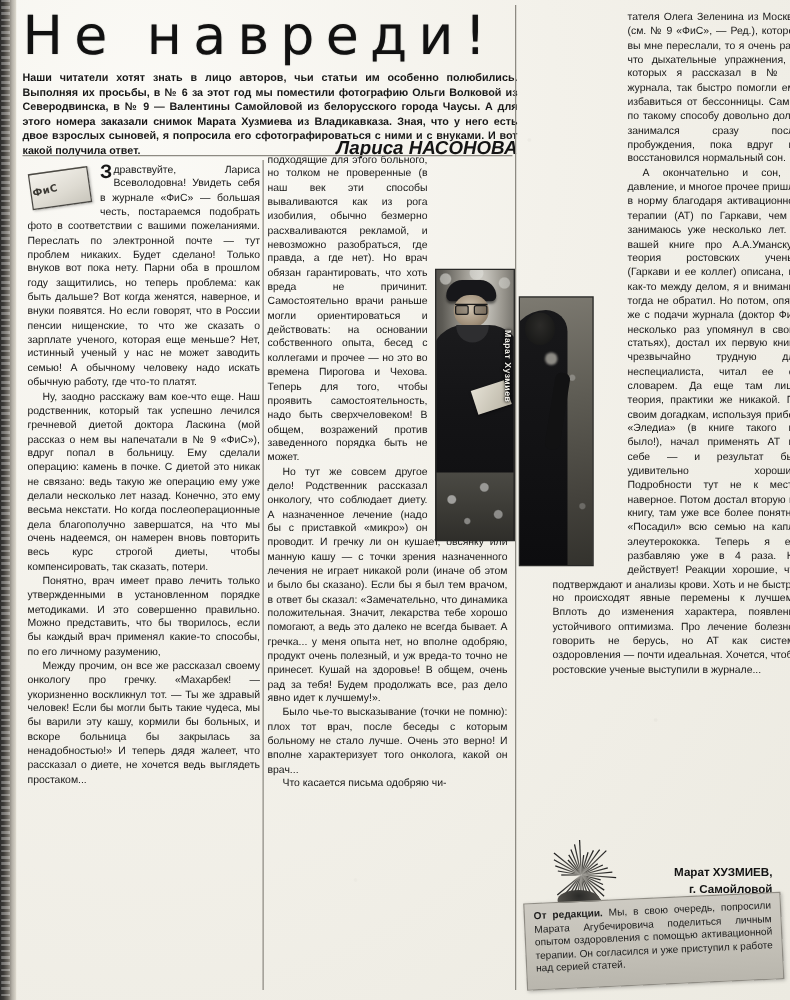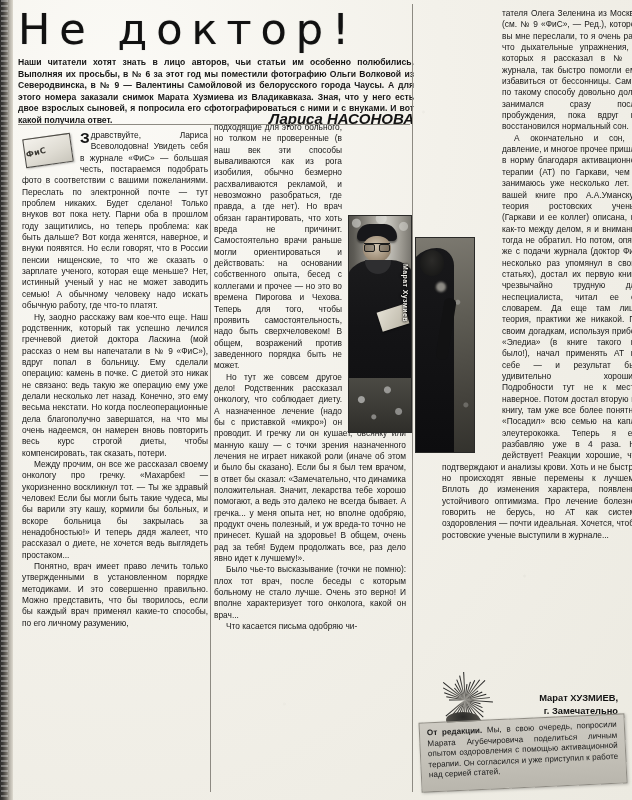--- a/index.html
+++ b/index.html
@@ -294,41 +294,41 @@
   #ednote b{font-weight:bold;}
 </style>
 </head>
 <body>
 
 <div id="page">
 
   <div id="gutter"></div>
 
   <div id="masthead">
-    <h1 class="headline">Не доктор!</h1>
+    <h1 class="headline">Не навреди!</h1>
   </div>
 
   <div id="lead">Наши читатели хотят знать в лицо авторов, чьи статьи им особенно полюбились. Выполняя их просьбы, в № 6 за этот год мы поместили фотографию Ольги Волковой из Северодвинска, в № 9 — Валентины Самойловой из белорусского города Чаусы. А для этого номера заказали снимок Марата Хузмиева из Владикавказа. Зная, что у него есть двое взрослых сыновей, я попросила его сфотографироваться с ними и с внуками. И вот какой получила ответ.</div>
 
   <div id="byline">Лариса НАСОНОВА</div>
 
   <div id="hrule"></div>
   <div class="vrule" id="rule1"></div>
   <div class="vrule" id="rule2"></div>
 
   <div class="col" id="col1">
     <div id="envelope">
       <div class="flap"></div>
       <div class="body"></div>
       <div class="stamp">ФиС</div>
     </div>
     <p class="noind"><span class="dropcap">З</span><span>дравствуйте, Лариса Всеволодовна! Увидеть себя в журнале «ФиС» — большая честь, постараемся подобрать фото в соответствии с вашими пожеланиями. Переслать по электронной почте — тут проблем никаких. Будет сделано! Только внуков вот пока нету. Парни оба в прошлом году защитились, но теперь проблема: как быть дальше? Вот когда женятся, наверное, и внуки появятся. Но если говорят, что в России пенсии нищенские, то что же сказать о зарплате ученого, которая еще меньше? Нет, истинный ученый у нас не может заводить семью! А обычному человеку надо искать обычную работу, где что-то платят.</span></p>
     <p><span>Ну, заодно расскажу вам кое-что еще. Наш родственник, который так успешно лечился гречневой диетой доктора Ласкина (мой рассказ о нем вы напечатали в № 9 «ФиС»), вдруг попал в больницу. Ему сделали операцию: камень в почке. С диетой это никак не связано: ведь такую же операцию ему уже делали несколько лет назад. Конечно, это ему весьма некстати. Но когда послеоперационные дела благополучно завершатся, на что мы очень надеемся, он намерен вновь повторить весь курс строгой диеты, чтобы компенсировать, так сказать, потери.</span></p>
+    <p><span>Понятно, врач имеет право лечить только утвержденными в установленном порядке методиками. И это совершенно правильно. Можно представить, что бы творилось, если бы каждый врач применял какие-то способы, по его личному разумению,</span></p>
     <p><span>Между прочим, он все же рассказал своему онкологу про гречку. «Махарбек! — укоризненно воскликнул тот. — Ты же здравый человек! Если бы могли быть такие чудеса, мы бы варили эту кашу, кормили бы больных, и вскоре больница бы закрылась за ненадобностью!» И теперь дядя жалеет, что рассказал о диете, не хочется ведь выглядеть простаком...</span></p>
-    <p><span>Понятно, врач имеет право лечить только утвержденными в установленном порядке методиками. И это совершенно правильно. Можно представить, что бы творилось, если бы каждый врач применял какие-то способы, по его личному разумению,</span></p>
   </div>
 
   <div class="col" id="col2">
       <div style="float: right; width: 64px; height: 218px; shape-outside: none; margin-top: 78px;"></div>
     <p class="noind"><span>подходящие для этого больного, но толком не проверенные (в наш век эти способы вываливаются как из рога изобилия, обычно безмерно расхваливаются рекламой, и невозможно разобраться, где правда, а где нет). Но врач обязан гарантировать, что хоть вреда не причинит. Самостоятельно врачи раньше могли ориентироваться и действовать: на основании собственного опыта, бесед с коллегами и прочее — но это во времена Пирогова и Чехова. Теперь для того, чтобы проявить самостоятельность, надо быть сверхчеловеком! В общем, возражений против заведенного порядка быть не может.</span></p>
     <p><span>Но тут же совсем другое дело! Родственник рассказал онкологу, что соблюдает диету. А назначенное лечение (надо бы с приставкой «микро») он проводит. И гречку ли он кушает, овсянку или манную кашу — с точки зрения назначенного лечения не играет никакой роли (иначе об этом и было бы сказано). Если бы я был тем врачом, в ответ бы сказал: «Замечательно, что динамика положительная. Значит, лекарства тебе хорошо помогают, а ведь это далеко не всегда бывает. А гречка... у меня опыта нет, но вполне одобряю, продукт очень полезный, и уж вреда-то точно не принесет. Кушай на здоровье! В общем, очень рад за тебя! Будем продолжать все, раз дело явно идет к лучшему!».</span></p>
     <p><span>Было чье-то высказывание (точки не помню): плох тот врач, после беседы с которым больному не стало лучше. Очень это верно! И вполне характеризует того онколога, какой он врач...</span></p>
     <p><span>Что касается письма одобряю чи-</span></p>
   </div>
 
@@ -398,20 +398,20 @@
         <span style="transform: translate(-50%, -100%) rotate(220.303deg); height: 22px;"></span>
         <span style="transform: translate(-50%, -100%) rotate(230deg); height: 25px;"></span>
       </div>
     <div class="core"></div>
     <div class="stem"></div>
     <div class="leaf"></div>
   </div>
 
   <div id="signature">
     <div>Марат ХУЗМИЕВ,</div>
-    <div>г. Замечательно</div>
+    <div>г. Самойловой</div>
   </div>
 
   <div id="ednote">
     <b>От редакции.</b><span> Мы, в свою очередь, попросили Марата Агубечировича поделиться личным опытом оздоровления с помощью активационной терапии. Он согласился и уже приступил к работе над серией статей.</span>
   </div>
 
 </div>
 
 </body></html>

